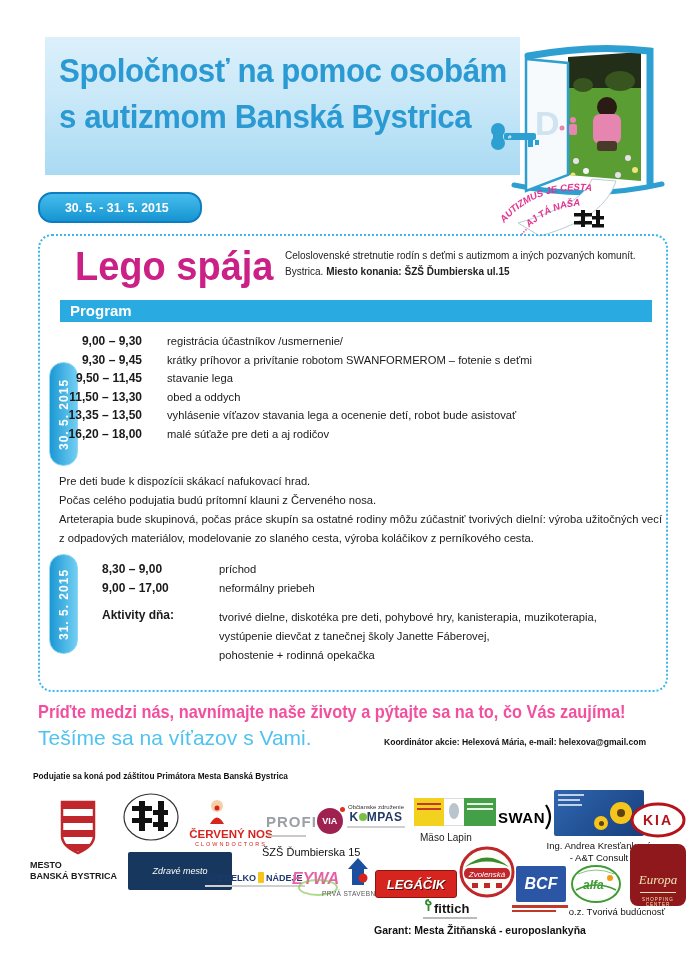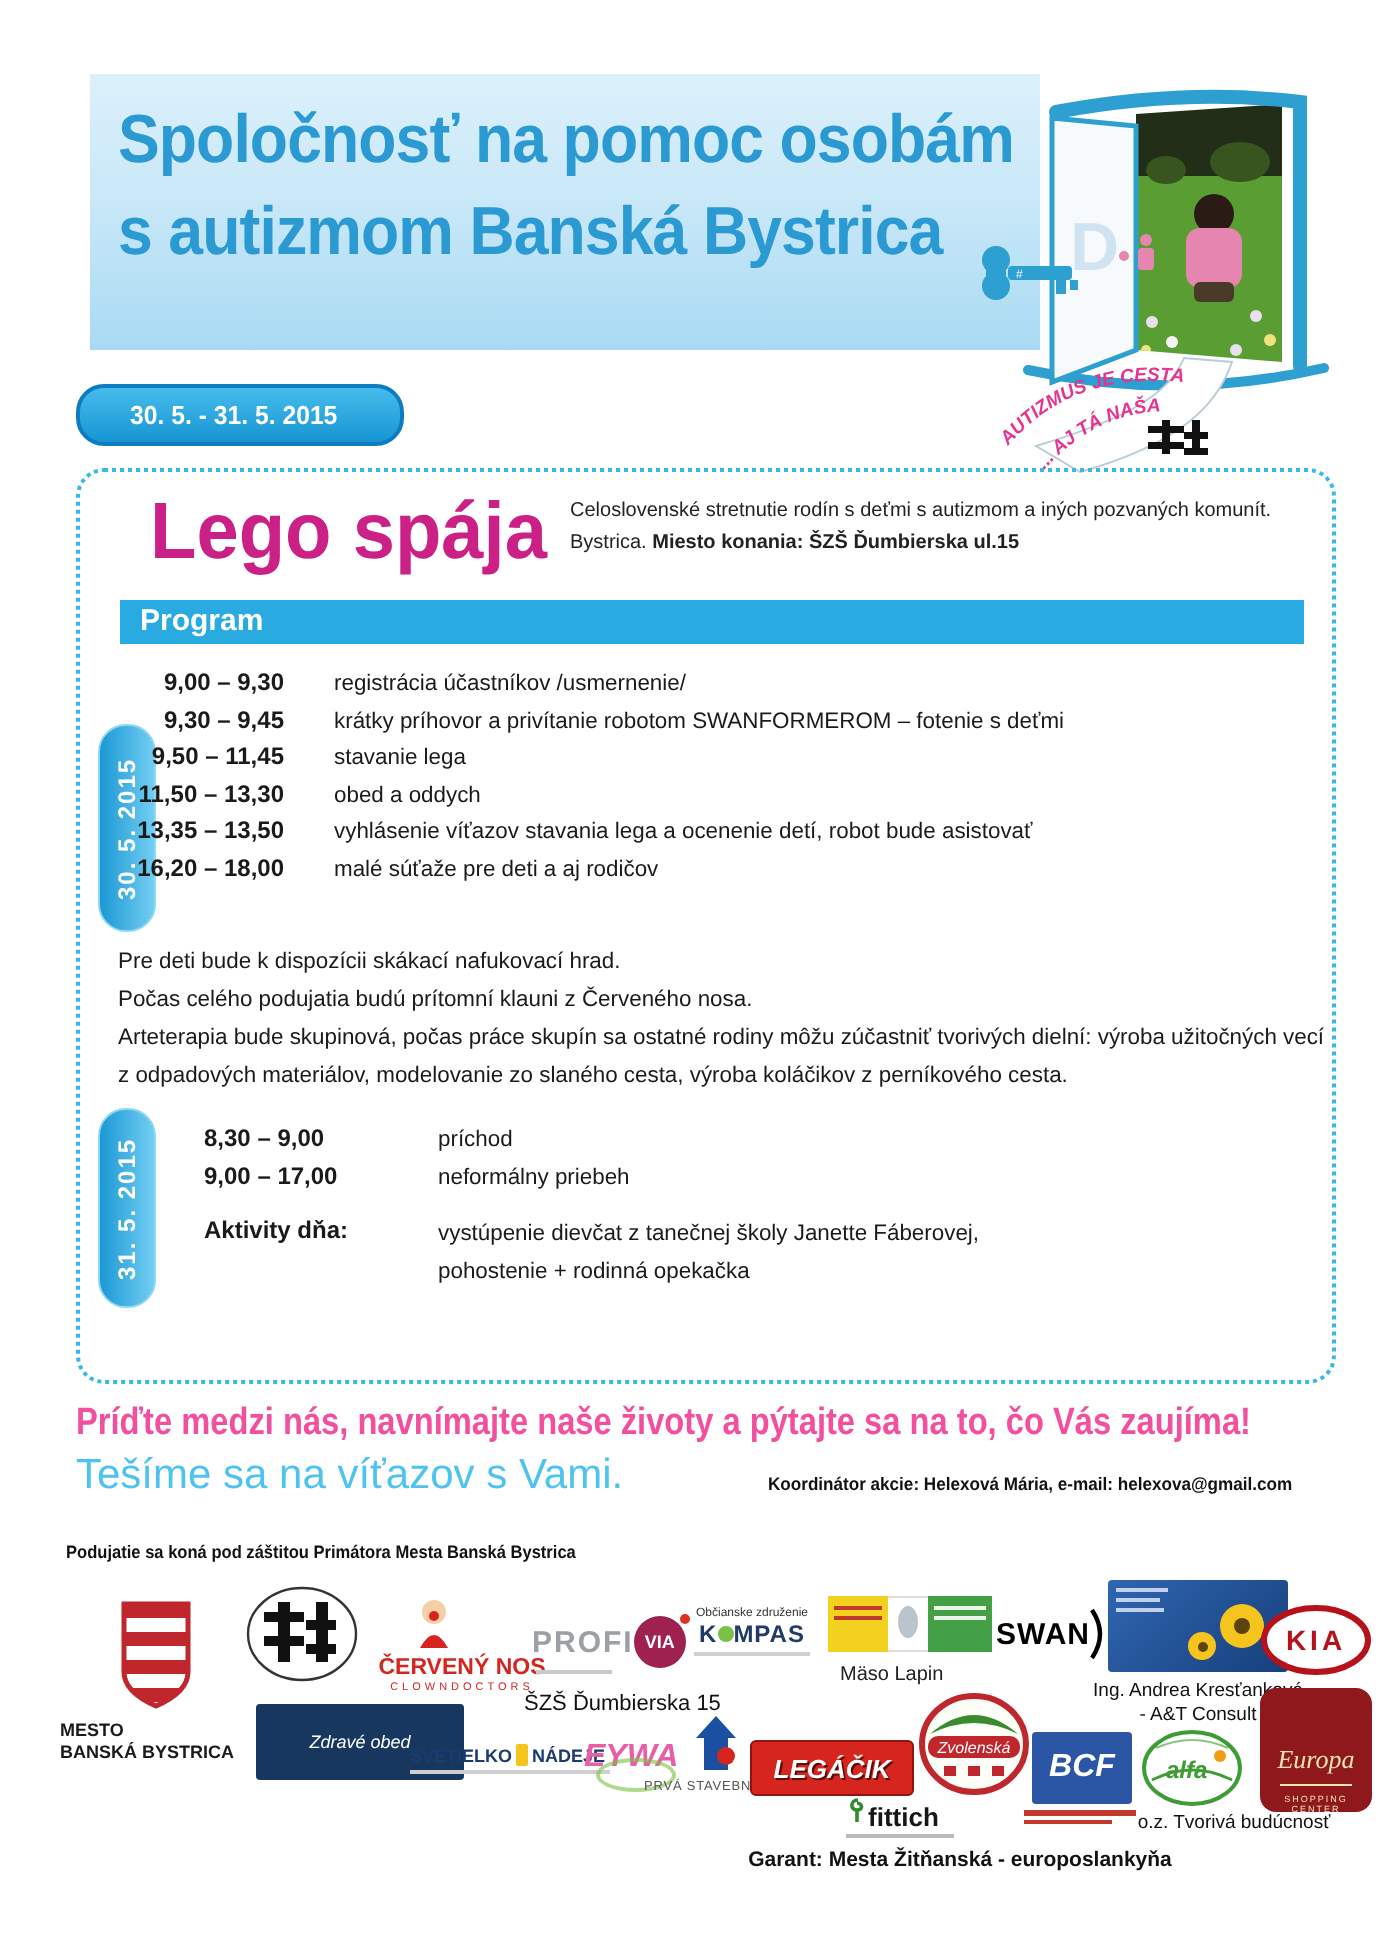--- a/index.html
+++ b/index.html
@@ -165,20 +165,21 @@
           <span class="ptime left">8,30 – 9,00</span>
           <span class="pact" style="margin-left:25px;">príchod</span>
         </div>
       <div class="prow">
           <span class="ptime left">9,00 – 17,00</span>
           <span class="pact" style="margin-left:25px;">neformálny priebeh</span>
         </div>
     </div>
     <div class="abs" style="left:62px;top:372px;font-size:12px;font-weight:bold;">Aktivity dňa:</div>
     <div class="abs" style="left:179px;top:372px;">
+      <div class="noteline nowrap">tvorivé dielne, diskotéka pre deti, pohybové hry, kanisterapia, muzikoterapia,</div>
       <div class="noteline nowrap">vystúpenie dievčat z tanečnej školy Janette Fáberovej,</div>
       <div class="noteline nowrap">pohostenie + rodinná opekačka</div>
     </div>
   </div>
 
   <div id="cta1" class="abs sx86">Príďte medzi nás, navnímajte naše životy a pýtajte sa na to, čo Vás zaujíma!</div>
   <div id="cta2" class="abs">Tešíme sa na víťazov s Vami.</div>
   <div id="coord" class="abs sx95">Koordinátor akcie: Helexová Mária, e-mail: helexova@gmail.com</div>
 
   <div id="patronage" class="abs sx92">Podujatie sa koná pod záštitou Primátora Mesta Banská Bystrica</div>
@@ -221,21 +222,21 @@
       <circle cx="11" cy="8" r="6" fill="#f6cfa8"></circle>
       <path d="M4,26 Q11,13 18,26 Z" fill="#d6251f"></path>
       <circle cx="11" cy="10" r="2.5" fill="#d6251f"></circle>
     </svg>
     <div class="lg" style="left:146px;top:40px;width:110px;text-align:center;">
       <div style="font-size:11.5px;font-weight:bold;color:#d6251f;white-space:nowrap;">ČERVENÝ NOS</div>
       <div style="font-size:5.5px;letter-spacing:2px;color:#d6251f;margin-top:1px;">CLOWNDOCTORS</div>
     </div>
 
     <div class="lg" style="left:98px;top:64px;width:104px;height:38px;background:#17375e;border-radius:2px;display:flex;align-items:center;justify-content:center;">
-      <span style="color:#fff;font-style:italic;font-size:9px;">Zdravé obed</span>
+      <span style="color:#fff;font-style:italic;font-size:9px;">Zdravé mesto</span>
     </div>
 
     <div class="lg" style="left:175px;top:84px;width:112px;">
       <div style="display:flex;align-items:center;gap:2px;">
         <span style="font-size:9px;font-weight:800;color:#1c3a70;">SVETIELKO</span>
         <span style="display:inline-block;width:6px;height:11px;background:#f5c51d;border-radius:1px;"></span>
         <span style="font-size:9px;font-weight:800;color:#1c3a70;">NÁDEJE</span>
       </div>
       <div style="width:100px;height:2px;background:#cfcfcf;margin-top:2px;"></div>
     </div>

